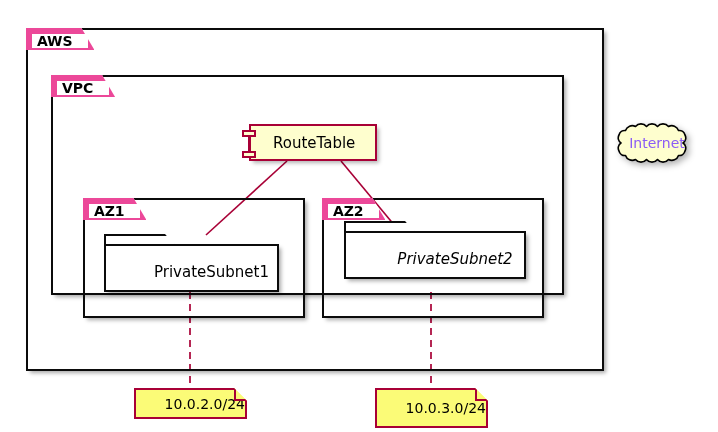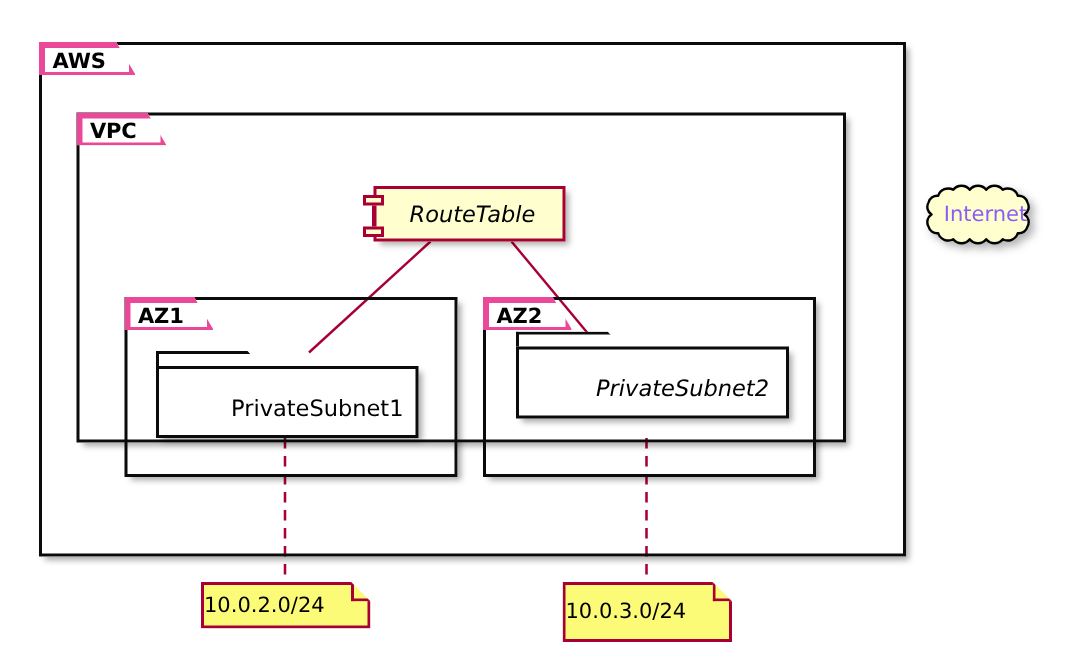--- a/index.html
+++ b/index.html
@@ -12,22 +12,22 @@
 
   
   .pkg{position:absolute;box-sizing:border-box;background:transparent;}
   .pkg .pkg-body{
     position:absolute;left:0;top:0;width:100%;height:100%;
     box-sizing:border-box;border:2px solid #0b0b0b;background:transparent;
     box-shadow:3px 3px 4px -1px rgba(0,0,0,0.34);
   }
   .pkg .pkg-tab{
     position:absolute;left:0;top:0;height:22px;box-sizing:border-box;
-    border:4px solid #ec4899;border-bottom-width:2px;background:#ffffff;
-    display:flex;align-items:flex-end;
+    border:6px solid #ec4899;border-bottom-width:2px;background:#ffffff;
+    display:flex;align-items:center;
     padding:0 16px 0 5px;
     clip-path:polygon(0 0, calc(100% - 13px) 0, 100% 100%, 0 100%);
   }
   .pkg .pkg-tab span{
     font-size:14px;font-weight:bold;color:#000;line-height:1;
     white-space:nowrap;letter-spacing:-0.1px;
   }
 
   
   .folder{position:absolute;box-sizing:border-box;}
@@ -41,21 +41,21 @@
     border:2px solid #0b0b0b;border-bottom:none;background:#ffffff;
     clip-path:polygon(0 0, calc(100% - 11px) 0, 100% 100%, 0 100%);
   }
   .folder .f-label{
     position:absolute;left:0;right:0;top:10px;bottom:0;
     display:flex;align-items:center;justify-content:center;
     font-size:15px;color:#000;white-space:nowrap;padding-top:8px;margin-left:40px;
   }
 
   
-  .component{position:absolute;box-sizing:border-box;font-style:italic;}
+  .component{position:absolute;box-sizing:border-box;}
   .component .c-body{
     position:absolute;left:0;top:0;width:100%;height:100%;box-sizing:border-box;
     border:2px solid #A80036;background:#FEFECE;
     box-shadow:3px 3px 4px -1px rgba(0,0,0,0.30);
     display:flex;align-items:center;
   }
   .component .c-label{
     font-size:15px;color:#000;white-space:nowrap;padding-left:22px;
   }
   .component .c-spine{
@@ -68,21 +68,21 @@
   .component .c-lug.top{top:6px;}
   .component .c-lug.bot{top:27px;}
 
   
   .note{position:absolute;box-sizing:border-box;}
   .note .n-body{
     position:absolute;left:0;top:0;width:100%;height:100%;box-sizing:border-box;
     background:#FBFB77;border:2px solid #A80036;
     clip-path:polygon(0 0, calc(100% - 13px) 0, 100% 13px, 100% 100%, 0 100%);
     box-shadow:3px 3px 4px -1px rgba(0,0,0,0.30);
-    display:flex;align-items:center;justify-content:flex-start;
+    display:flex;align-items:center;justify-content:flex-end;
   }
   .note .n-fold{
     position:absolute;right:0;top:0;width:13px;height:13px;
     background:#FBFB77;
     border-left:2px solid #A80036;border-bottom:2px solid #A80036;
     box-sizing:border-box;
     clip-path:polygon(0 0, 100% 100%, 0 100%);
   }
   .note .n-label{font-size:14px;color:#000;white-space:nowrap;}
 

